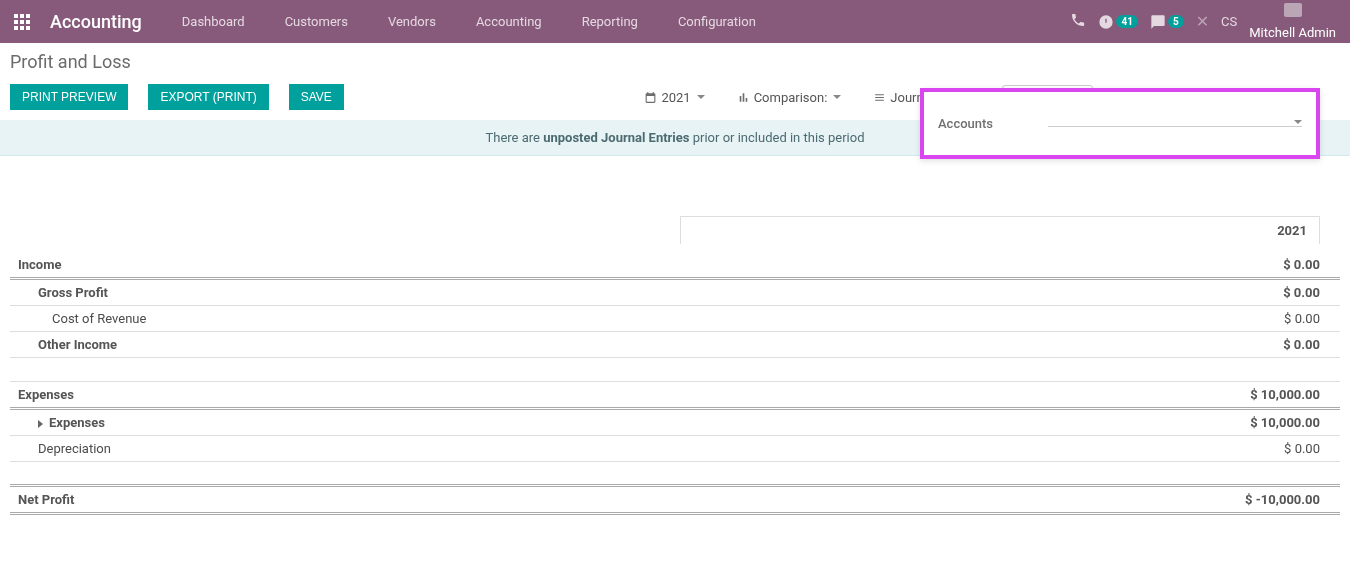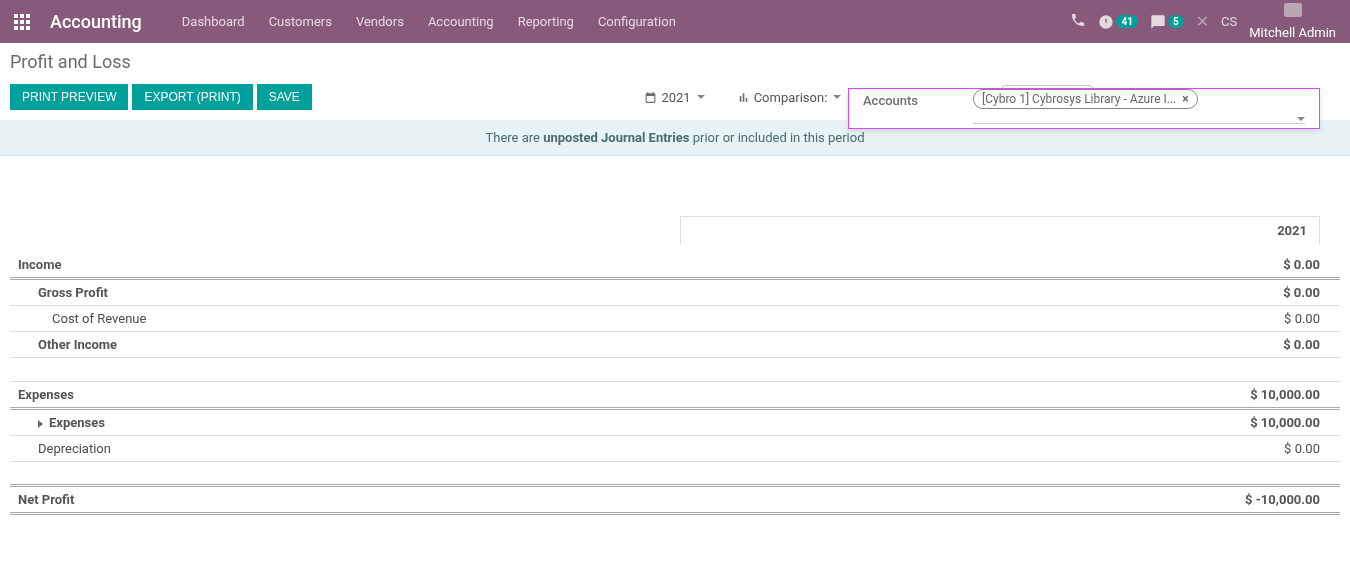--- a/index.html
+++ b/index.html
@@ -3,45 +3,45 @@
 <meta charset="utf-8">
 <style>
 * { margin: 0; padding: 0; box-sizing: border-box; }
 body { font-family: -apple-system, "Segoe UI", Roboto, sans-serif; font-size: 13px; color: #4c4c4c; background: #fff; }
 
 
 .navbar { background: #875a7b; height: 43px; display: flex; align-items: center; padding: 0 14px; color: #fff; }
 .apps-icon { display: inline-flex; flex-wrap: wrap; width: 16px; height: 16px; gap: 2px; margin-right: 20px; cursor: pointer; }
 .apps-icon span { width: 4px; height: 4px; background: #fff; }
 .brand { font-size: 18px; font-weight: 500; margin-right: 40px; }
-.nav-menu { display: flex; gap: 24px; }
+.nav-menu { display: flex; gap: 40px; }
 .nav-menu a { color: #e5d9e1; text-decoration: none; font-size: 13px; cursor: pointer; }
 .nav-right { margin-left: auto; display: flex; align-items: center; gap: 12px; }
 .counter-badge { display: inline-flex; align-items: center; position: relative; cursor: pointer; }
 .counter-badge .count { background: #00a09d; color: #fff; font-size: 10px; font-weight: 700; padding: 1px 5px; border-radius: 8px; margin-left: 2px; }
 .icon-generic { width: 16px; height: 16px; display: inline-block; }
 .user-block { display: flex; align-items: center; gap: 8px; cursor: pointer; flex-direction: column; }
 .user-block .camera { width: 18px; height: 14px; background: #bba6b5; border-radius: 2px; position: relative; }
 
 
 .subheader { padding: 8px 10px 0; }
 .page-title { font-size: 18px; color: #6b6b6b; font-weight: 400; margin-bottom: 8px; }
 
 .control-row { display: flex; align-items: center; padding: 4px 0 10px; }
-.btn-group { display: flex; gap: 4px; }
+.btn-group { display: flex; gap: 20px; }
 .btn { background: #00a09d; color: #fff; border: none; padding: 6px 12px; font-size: 12px; font-weight: 500; cursor: pointer; }
 
 .filter-bar { margin-left: auto; display: flex; gap: 20px; align-items: center; font-size: 13px; color: #555; padding-right: 20px; }
 .filter-item { display: flex; align-items: center; gap: 4px; cursor: pointer; padding: 4px 6px; }
 .filter-item.active { border: 1px solid #ccc; border-radius: 3px; background: #fff; }
 .caret { width: 0; height: 0; border-left: 4px solid transparent; border-right: 4px solid transparent; border-top: 4px solid #888; margin-left: 2px; }
 .small-icon { width: 13px; height: 13px; display: inline-block; }
 
 
-.analytic-panel { position: absolute; right: 30px; top: 88px; background: #fff; border: 1px solid #d946ef; box-shadow: 0 2px 6px rgba(0,0,0,0.12); padding: 0 14px; width: 472px; z-index: 50; }
+.analytic-panel { position: absolute; right: 30px; top: 88px; background: #fff; border: 4px solid #d946ef; box-shadow: 0 2px 6px rgba(0,0,0,0.12); padding: 20px 14px; width: 400px; z-index: 50; }
 .panel-row { display: flex; align-items: flex-start; margin-bottom: 14px; }
 .panel-row:last-child { margin-bottom: 4px; }
 .panel-label { width: 110px; color: #6f6f6f; font-weight: 500; font-size: 13px; padding-top: 4px; }
 .panel-value { flex: 1; }
 .chip { display: inline-flex; align-items: center; background: #fff; border: 1px solid #888; border-radius: 12px; padding: 2px 8px; font-size: 12px; color: #666; }
 .chip .x { margin-left: 6px; cursor: pointer; font-weight: 700; }
 .panel-input-row { border-bottom: 1px solid #ccc; display: flex; justify-content: flex-end; padding: 4px 0 2px; margin-top: 4px; }
 .panel-caret { cursor: pointer; }
 
 
@@ -161,24 +161,20 @@
         <span class="caret"></span>
       </div>
     </div>
   </div>
 </div>
 
 <div class="analytic-panel">
   <div class="panel-row">
     <div class="panel-label">Accounts</div>
     <div class="panel-value">
-      <span class="chip">
-        <span>[Cybro 1] Cybrosys Library - Azure I...</span>
-        <span class="x">×</span>
-      </span>
       <div class="panel-input-row">
         <span class="caret panel-caret"></span>
       </div>
     </div>
   </div>
 </div>
 
 <div class="info-banner">
   <span>There are </span><strong>unposted Journal Entries</strong><span> prior or included in this period</span>
 </div>

